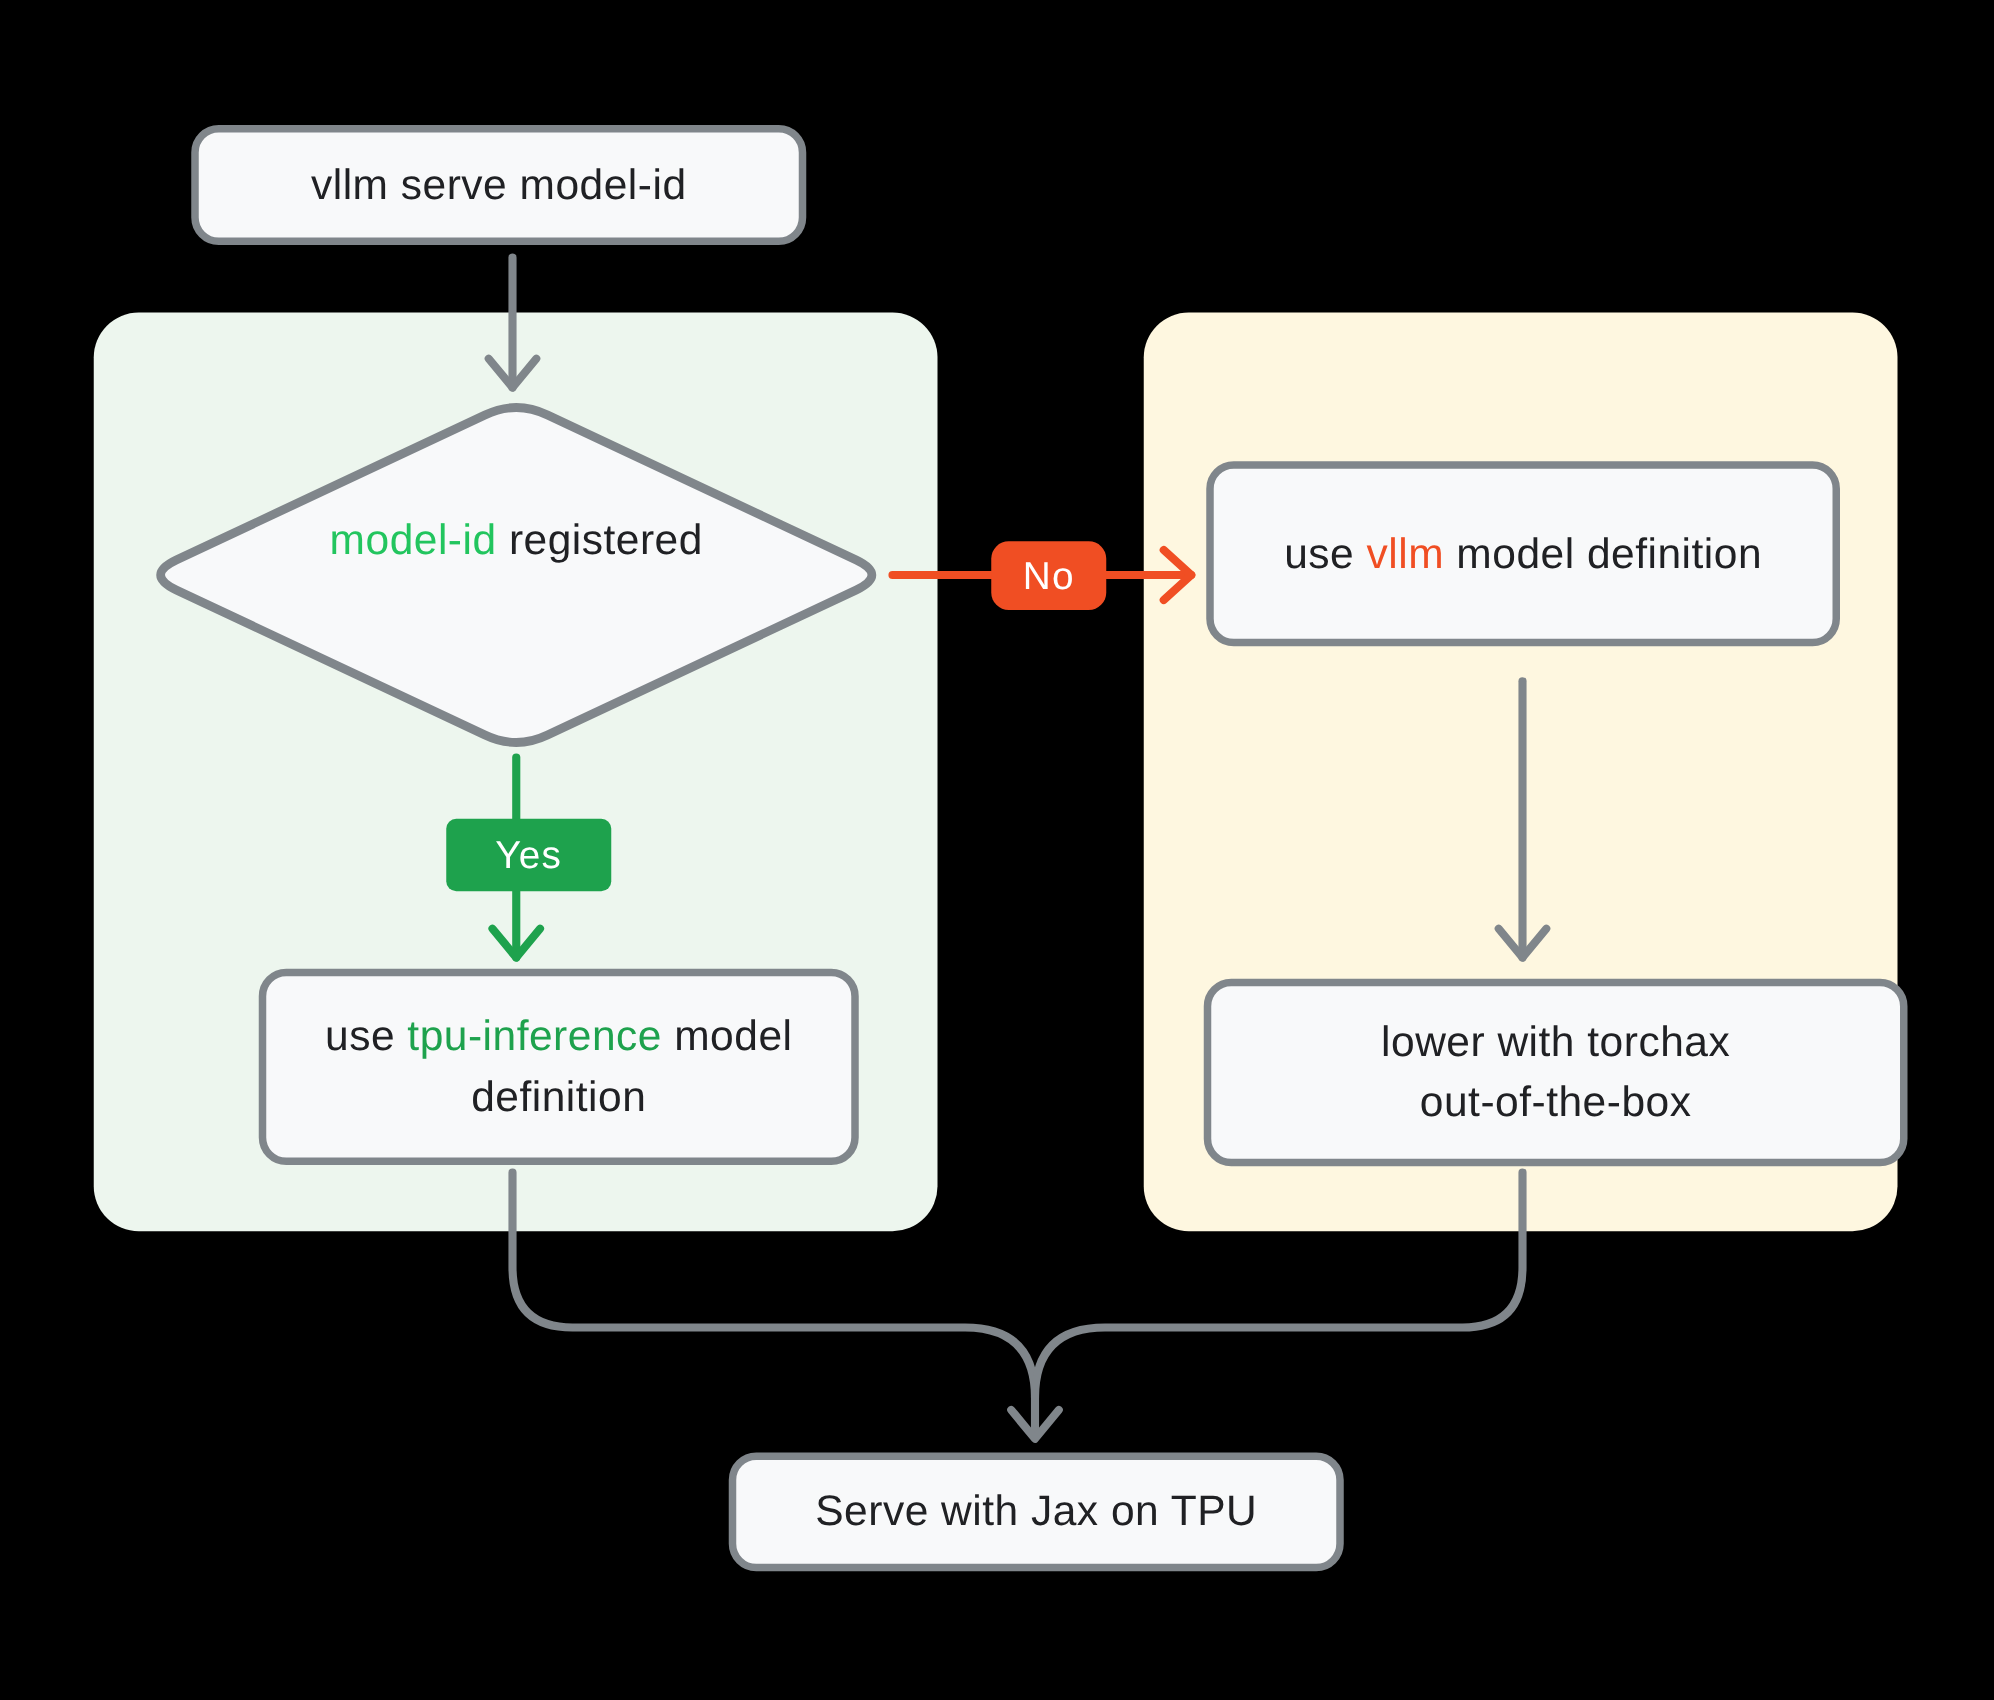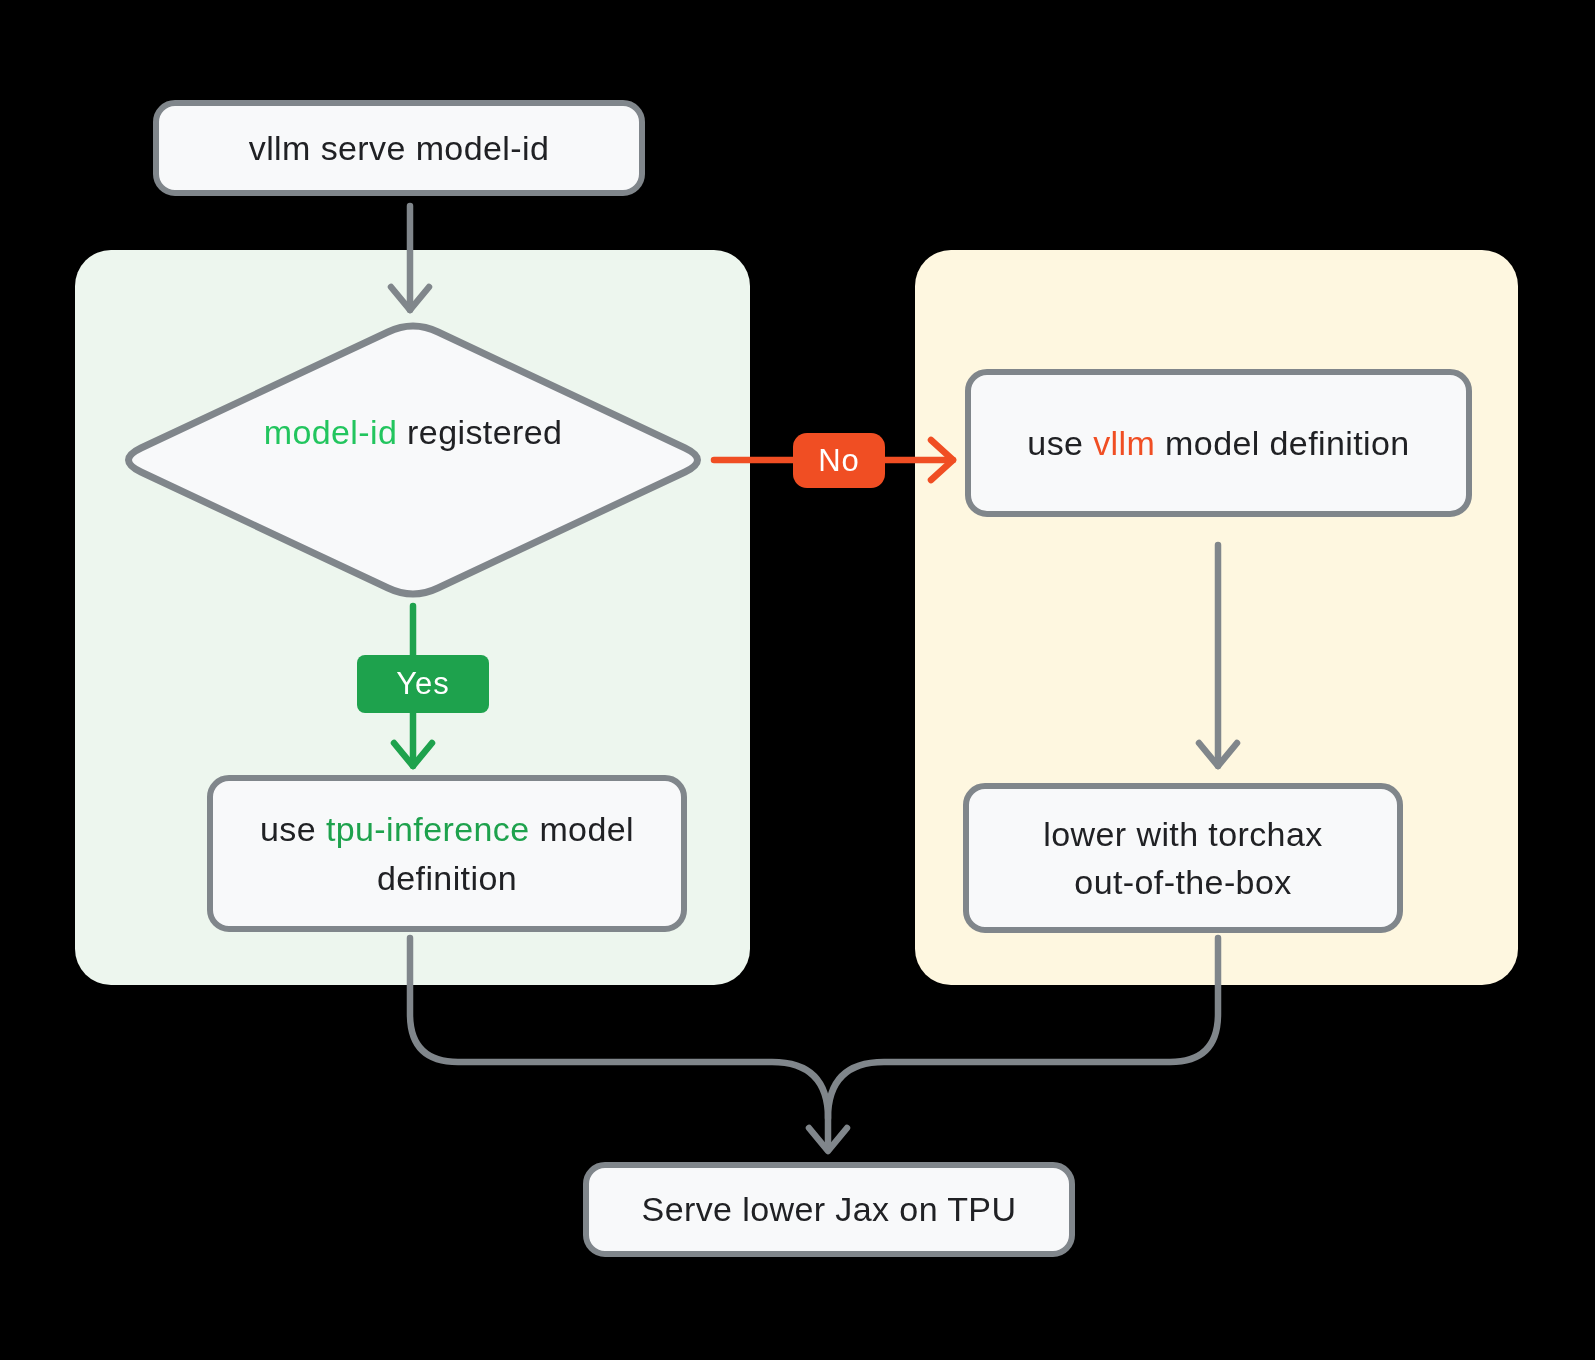--- a/index.html
+++ b/index.html
@@ -43,21 +43,21 @@
     border-radius:22px;
     display:flex;flex-direction:column;
     align-items:center;justify-content:center;
     color:var(--ink);
     font-size:34px;line-height:1.42;font-weight:500;
     letter-spacing:.4px;text-align:center;
   }
   .node-start{left:153px;top:100px;width:492px;height:96px;}
   .node-tpu-result{left:163px;top:775px;width:480px;height:157px;margin-left:44px;}
   .node-vllm-result{left:965px;top:369px;width:507px;height:148px;}
-  .node-torchax{left:963px;top:783px;width:440px;height:150px;}
+  .node-torchax{left:963px;top:783px;width:563px;height:150px;}
   .node-end{left:583px;top:1162px;width:492px;height:95px;}
   .decision-label{
     position:absolute;z-index:2;
     left:133px;top:408px;width:560px;
     color:var(--ink);
     font-size:34px;line-height:1.42;font-weight:500;
     letter-spacing:.4px;text-align:center;
   }
   .badge{
     position:absolute;z-index:3;
@@ -129,16 +129,16 @@
   <div class="node node-vllm-result">
     <div><span>use </span><span style="color: rgb(240, 78, 35);">vllm</span><span> model definition</span></div>
   </div>
 
   <div class="node node-torchax">
     <div><span>lower with torchax</span></div>
     <div><span>out-of-the-box</span></div>
   </div>
 
   <div class="node node-end">
-    <div>Serve lower Jax on TPU</div>
+    <div>Serve with Jax on TPU</div>
   </div>
 
 </div>
 
 </body></html>

